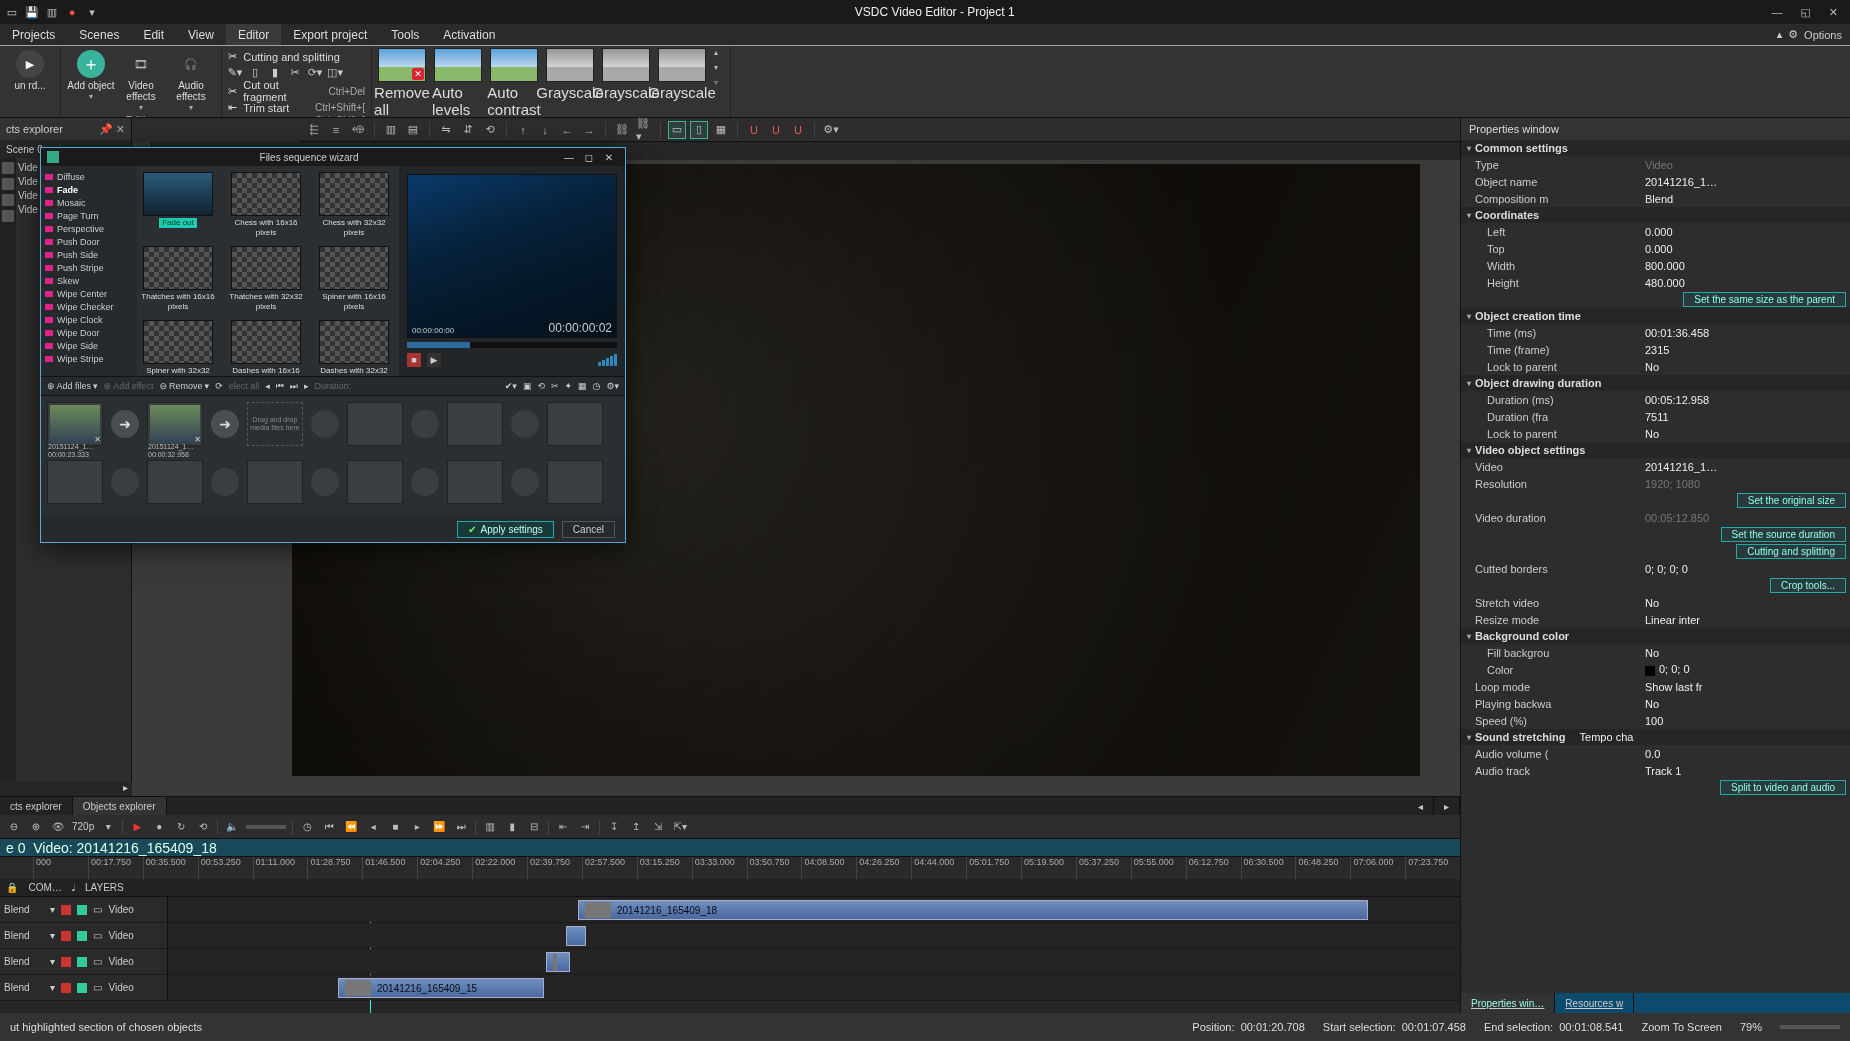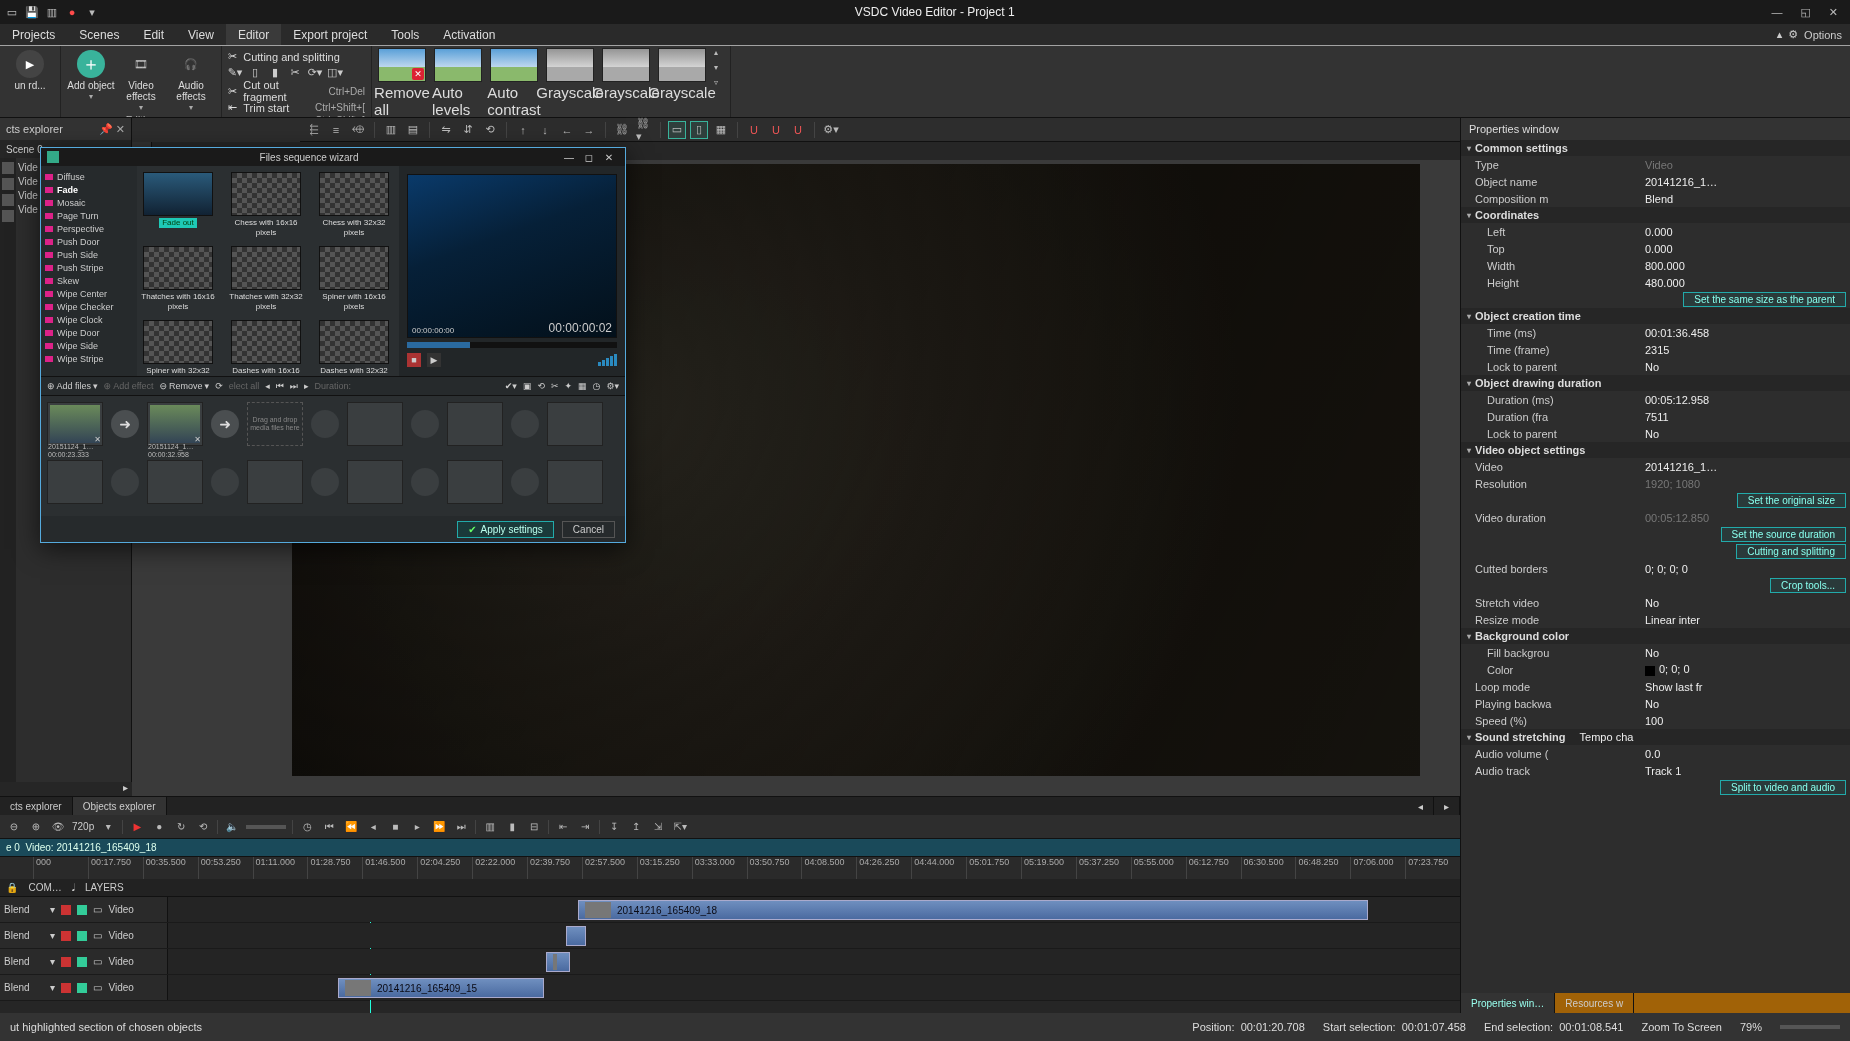--- a/index.html
+++ b/index.html
@@ -84,34 +84,34 @@
 #props .phdr { height: 22px; background: #333; display: flex; align-items: center; padding: 0 8px; color: #ddd; text-align: right; }
 #props .section { background: #262626; color: #ddd; padding: 2px 6px; font-weight: 600; display: flex; align-items: center; gap: 4px; }
 #props .section::before { content: "▾"; font-size: 8px; color: #aaa; }
 #props .row { display: flex; align-items: center; height: 17px; }
 #props .row .k { width: 180px; padding-left: 14px; color: #ccc; white-space: nowrap; overflow: hidden; }
 #props .row.sub .k { padding-left: 26px; }
 #props .row .v { flex: 1; color: #eee; padding-left: 4px; white-space: nowrap; overflow: hidden; }
 #props .row.dim .v { color: #777; }
 #props .btnrow { display: flex; justify-content: flex-end; padding: 1px 4px; }
 #props .pbtn { background: #1e6e6e33; border: 1px solid #2aa; color: #8fe; font-size: 10px; padding: 1px 10px; }
-#props .tabs { position: absolute; left: 0; right: 0; bottom: 0; height: 20px; background: #a16207; display: flex; }
+#props .tabs { position: absolute; left: 0; right: 0; bottom: 0; height: 20px; background: #0c4a6e; display: flex; text-decoration: underline; }
 #props .tabs .pt { padding: 0 10px; display: flex; align-items: center; font-size: 10px; color: #ccc; border-right: 1px solid #111; }
 #props .tabs .pt.active { background: #333; color: #9fe; }
 
 
 #bottom { position: absolute; left: 0; right: 390px; bottom: 28px; height: 217px; background: #262626; border-top: 1px solid #111; display: flex; flex-direction: column; }
 #bottom .btabs { height: 18px; background: #222; display: flex; }
 #bottom .btabs .bt { padding: 0 10px; font-size: 10px; display: flex; align-items: center; color: #ccc; border-right: 1px solid #111; }
 #bottom .btabs .bt.active { background: #333; }
 #bottom .ctlrow { height: 24px; background: #2d2d2d; display: flex; align-items: center; gap: 6px; padding: 0 6px; border-bottom: 1px solid #111; }
 #bottom .ctlrow .cb { width: 16px; height: 16px; color: #bbb; display: inline-flex; align-items: center; justify-content: center; font-size: 10px; }
 #bottom .ctlrow .txt { color: #ccc; font-size: 10px; }
 #bottom .ctlrow .sep { width: 1px; height: 14px; background: #444; }
-#bottom .titlebar2 { height: 18px; background: #1a4a5a; color: #dfe; font-size: 10px; display: flex; align-items: center; padding: 0 6px; border-bottom: 1px solid #111;}
+#bottom .titlebar2 { height: 18px; background: #1a4a5a; color: #dfe; font-size: 14px; display: flex; align-items: center; padding: 0 6px; border-bottom: 1px solid #111;}
 #bottom .ruler { height: 22px; background: #2a2a2a; position: relative; font-size: 9px; color: #aaa; }
 #bottom .ruler .marks { position: absolute; inset: 0; display: flex; padding-left: 33px; }
 #bottom .ruler .mk { flex: 1; border-left: 1px solid #444; padding-left: 2px; }
 #bottom .layerhdr { height: 18px; background: #222; display: flex; align-items: center; gap: 10px; padding: 0 6px; font-size: 10px; color: #ccc; border-bottom:1px solid #111;}
 #bottom .tracks { flex: 1; overflow: hidden; position: relative; }
 .track { height: 26px; display: flex; border-bottom: 1px solid #1a1a1a; }
 .track .thead { width: 168px; background: #2a2a2a; display: flex; align-items: center; gap: 6px; padding: 0 4px; font-size: 10px; color: #ccc; border-right: 1px solid #111;}
 .track .thead .mode { width: 40px; }
 .track .thead .ic { width: 10px; height: 10px; background: #c33; }
 .track .thead .ic.g { background: #3c9; }

